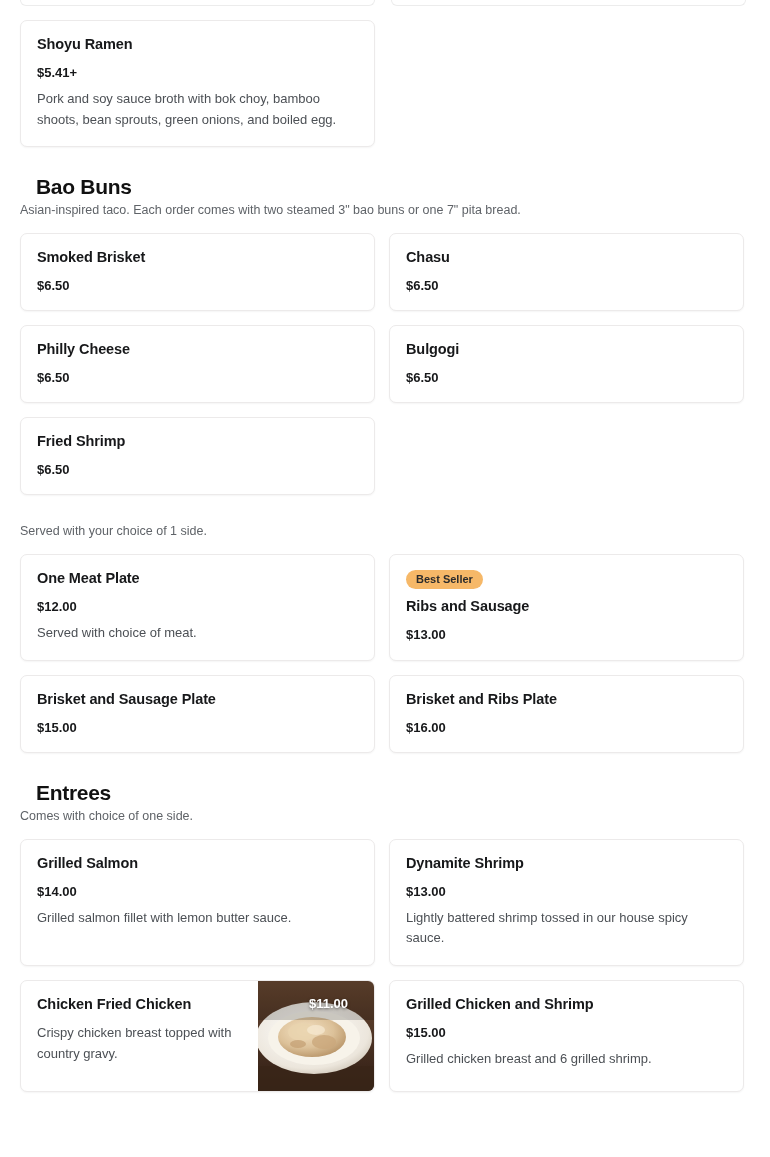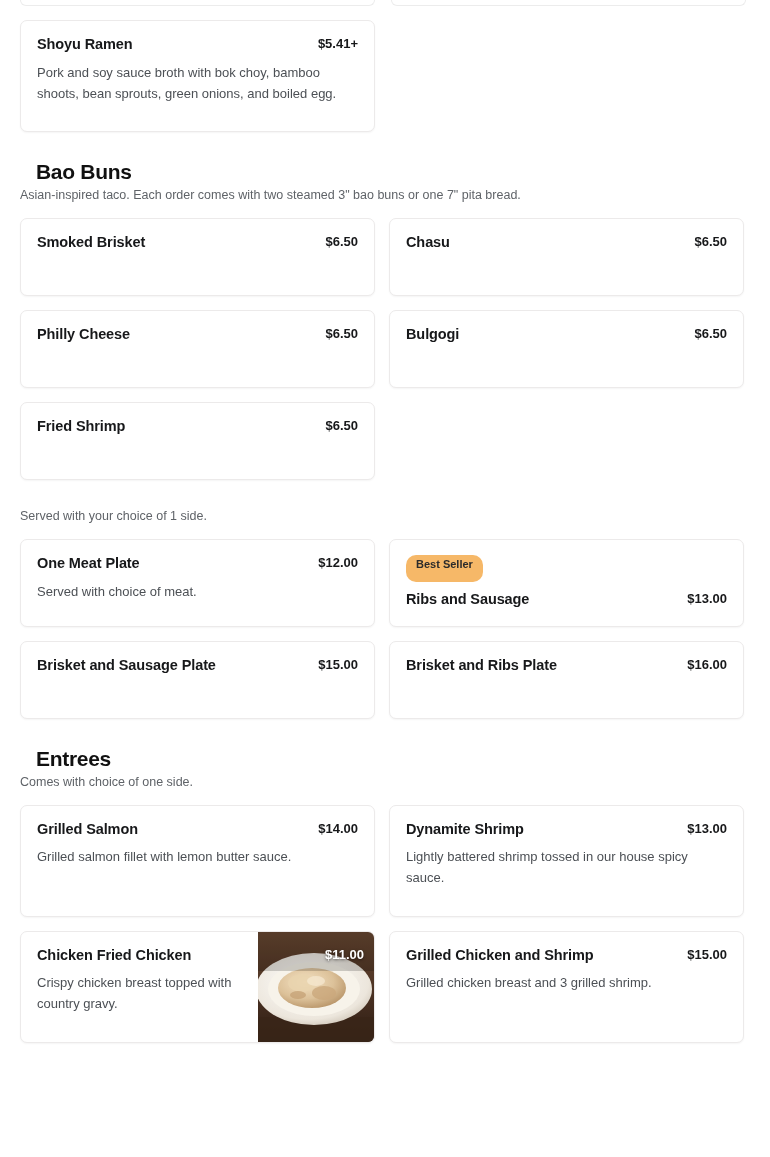--- a/index.html
+++ b/index.html
@@ -70,21 +70,22 @@
     border-radius: 7px;
     box-shadow: 0 1px 2px rgba(0,0,0,0.045);
     padding: 14px 16px 16px 16px;
     position: relative;
     overflow: hidden;
   }
   .card-head {
     display: flex;
     align-items: flex-start;
     justify-content: space-between;
-    gap: 4px;
+    gap: 10px;
+    flex-direction: column;
   }
   .item-name {
     font-size: 14.5px;
     font-weight: bold;
     color: #17181a;
     line-height: 1.3;
     letter-spacing: -0.1px;
     flex: 1 1 auto;
   }
   .item-price {
@@ -107,38 +108,38 @@
   .card.med { min-height: 78px; }
 
   
   .badge {
     display: inline-block;
     background: #f6b868;
     color: #2b2b2b;
     font-size: 11px;
     font-weight: bold;
     border-radius: 10px;
-    padding: 3px 10px 12px 10px;
+    padding: 3px 10px 4px 10px;
     margin-bottom: 8px;
   }
 
   
   .card.with-photo .card-head { }
   .card .photo {
     position: absolute;
     right: 0;
     top: 0;
     bottom: 0;
     width: 116px;
     overflow: hidden;
   }
   .card .photo svg { display: block; width: 116px; height: 100%; }
   .card.with-photo .item-price {
     position: absolute;
-    right: 10px;
+    right: 26px;
     top: 14px;
     color: #ffffff;
     z-index: 3;
     text-shadow: 0 1px 3px rgba(0,0,0,0.55);
   }
   .card.with-photo .item-desc { max-width: 200px; }
   .card.with-photo .item-name { max-width: 205px; }
 </style>
 </head>
 <body>
@@ -292,19 +293,19 @@
           <div class="item-name">Chicken Fried Chicken</div>
         </div>
         <div class="item-desc">Crispy chicken breast topped with country gravy.</div>
       </div>
 
       <div class="card tall">
         <div class="card-head">
           <div class="item-name">Grilled Chicken and Shrimp</div>
           <div class="item-price">$15.00</div>
         </div>
-        <div class="item-desc">Grilled chicken breast and 3 grilled shrimp.</div>
+        <div class="item-desc">Grilled chicken breast and 6 grilled shrimp.</div>
       </div>
 
     </div>
   </div>
 
 </div>
 
 </body></html>

